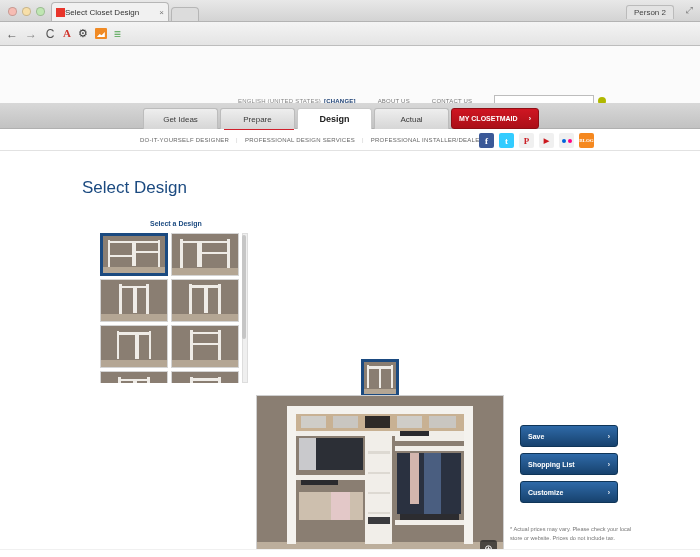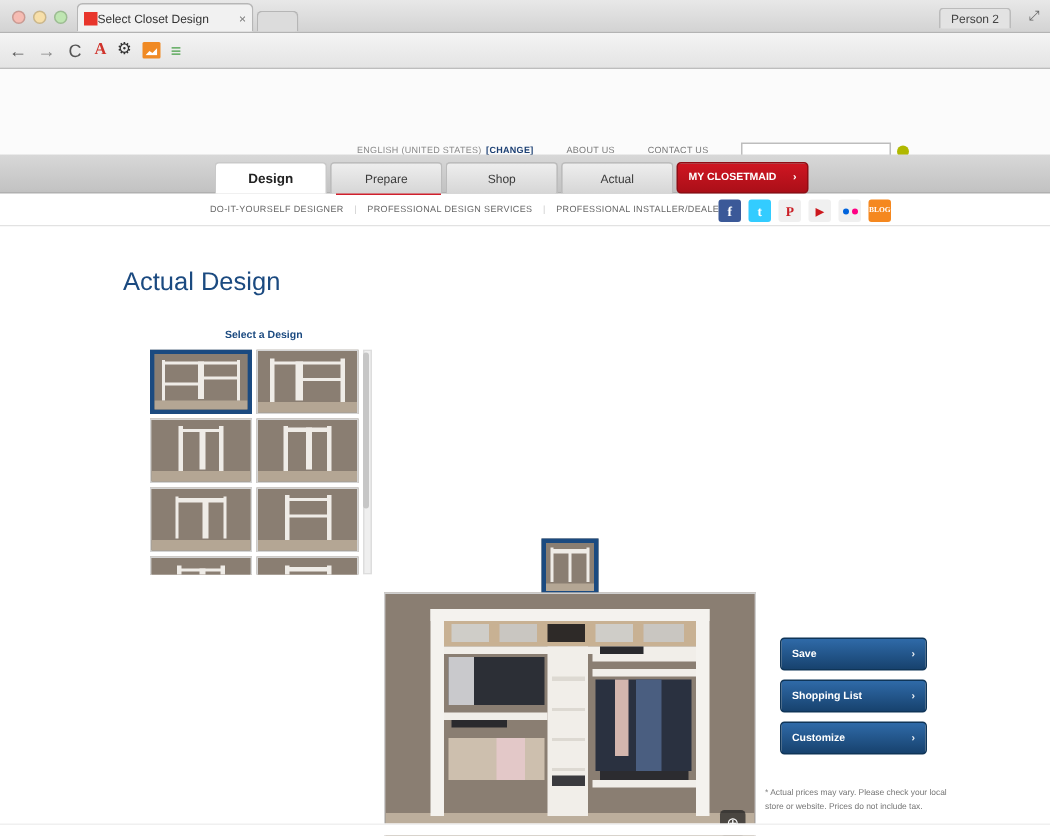--- a/index.html
+++ b/index.html
@@ -249,43 +249,43 @@
               <i class="b"></i>
               <i class="p"></i>
             </span>
         </span>
         <span class="soc bl">BLOG</span>
       </div>
     </div>
 
     <div class="mainnav">
       <div class="navtabs">
+        <div class="navtab">Get Ideas</div>
+        <div class="navtab">Prepare</div>
         <div class="navtab active">Design</div>
-        <div class="navtab">Prepare</div>
-        <div class="navtab">Shop</div>
         <div class="navtab">Actual</div>
         <div class="navtab cta">
           <span>MY CLOSETMAID</span>
           <span>›</span>
         </div>
       </div>
       <div class="activebar"></div>
     </div>
 
     <div class="subnav">
       <a href="#">DO-IT-YOURSELF DESIGNER</a>
       <span class="sep">|</span>
       <a href="#">PROFESSIONAL DESIGN SERVICES</a>
       <span class="sep">|</span>
       <a href="#">PROFESSIONAL INSTALLER/DEALER</a>
     </div>
 
     <div class="body-area">
 
-      <div class="page-title">Actual Design</div>
+      <div class="page-title">Select Design</div>
       <div class="selectlabel">Select a Design</div>
 
       <div class="thumbpanel">
         <div class="thumbgrid">
           <div class="thumb sel">
             <span class="closet-art"></span>
             <span class="ca-floor"></span>
             <span class="ca-box" style="left:10%;top:14%;width:80%;height:6%;"></span>
             <span class="ca-box" style="left:46%;top:14%;width:7%;height:68%;"></span>
             <span class="ca-box" style="left:10%;top:52%;width:36%;height:5%;"></span>

